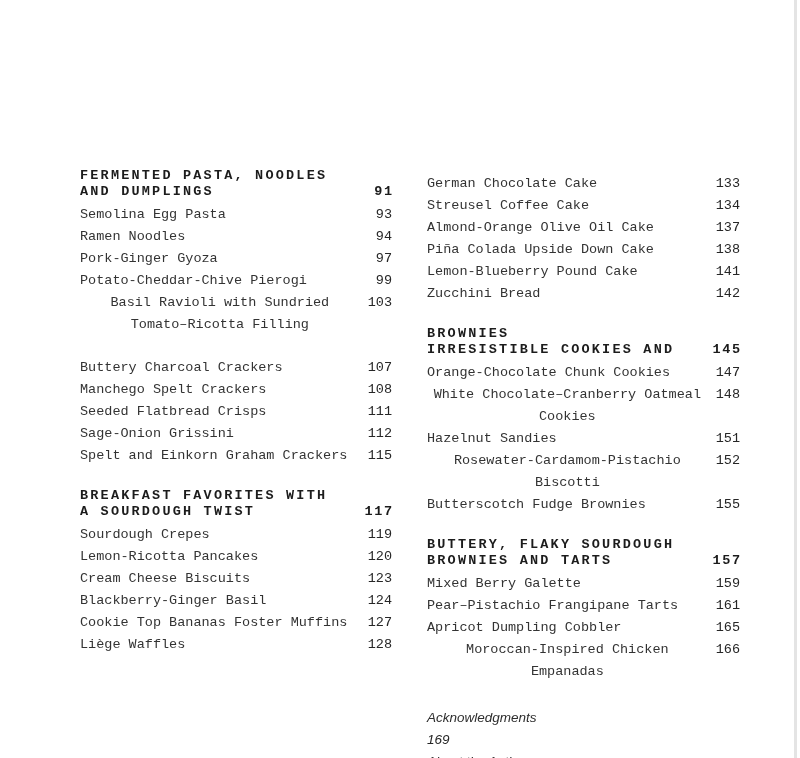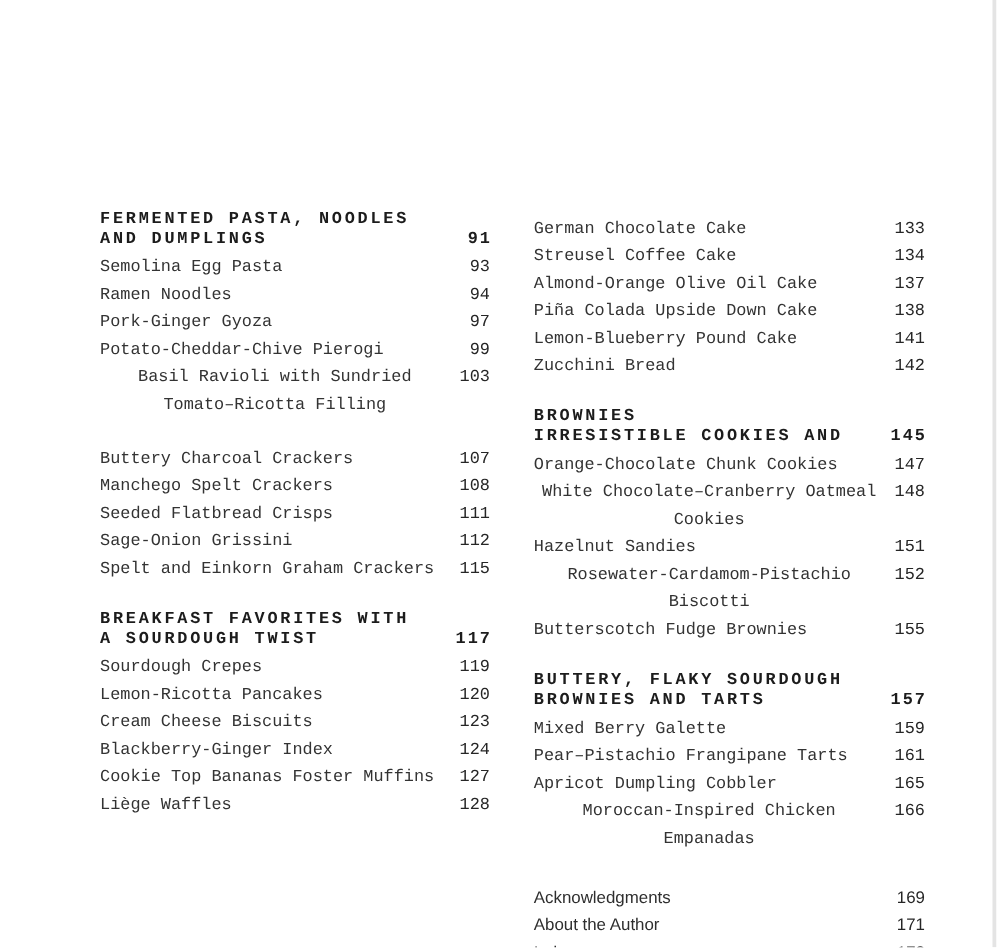--- a/index.html
+++ b/index.html
@@ -55,21 +55,23 @@
     align-items: baseline;
     line-height: 22px;
     font-size: 13.5px;
     color: #333333;
     text-align: center;
   }
   .row-title { padding-right: 8px; }
   .row-page { color: #262626; white-space: nowrap; }
   .end-matter { margin-top: 24px; }
   .end-matter .toc-row {
+    font-style: italic;
     color: #2e2e2e;
+    flex-direction: column;
   }
 </style>
 </head>
 <body>
 
 <div class="page">
   <div class="edge-line"></div>
 
   <div class="content">
 
@@ -147,21 +149,21 @@
             </div>
           <div class="toc-row">
               <span class="row-title">Lemon-Ricotta Pancakes</span>
               <span class="row-page">120</span>
             </div>
           <div class="toc-row">
               <span class="row-title">Cream Cheese Biscuits</span>
               <span class="row-page">123</span>
             </div>
           <div class="toc-row">
-              <span class="row-title">Blackberry-Ginger Index</span>
+              <span class="row-title">Blackberry-Ginger Basil</span>
               <span class="row-page">124</span>
             </div>
           <div class="toc-row">
               <span class="row-title">Cookie Top Bananas Foster Muffins</span>
               <span class="row-page">127</span>
             </div>
           <div class="toc-row">
               <span class="row-title">Liège Waffles</span>
               <span class="row-page">128</span>
             </div>

